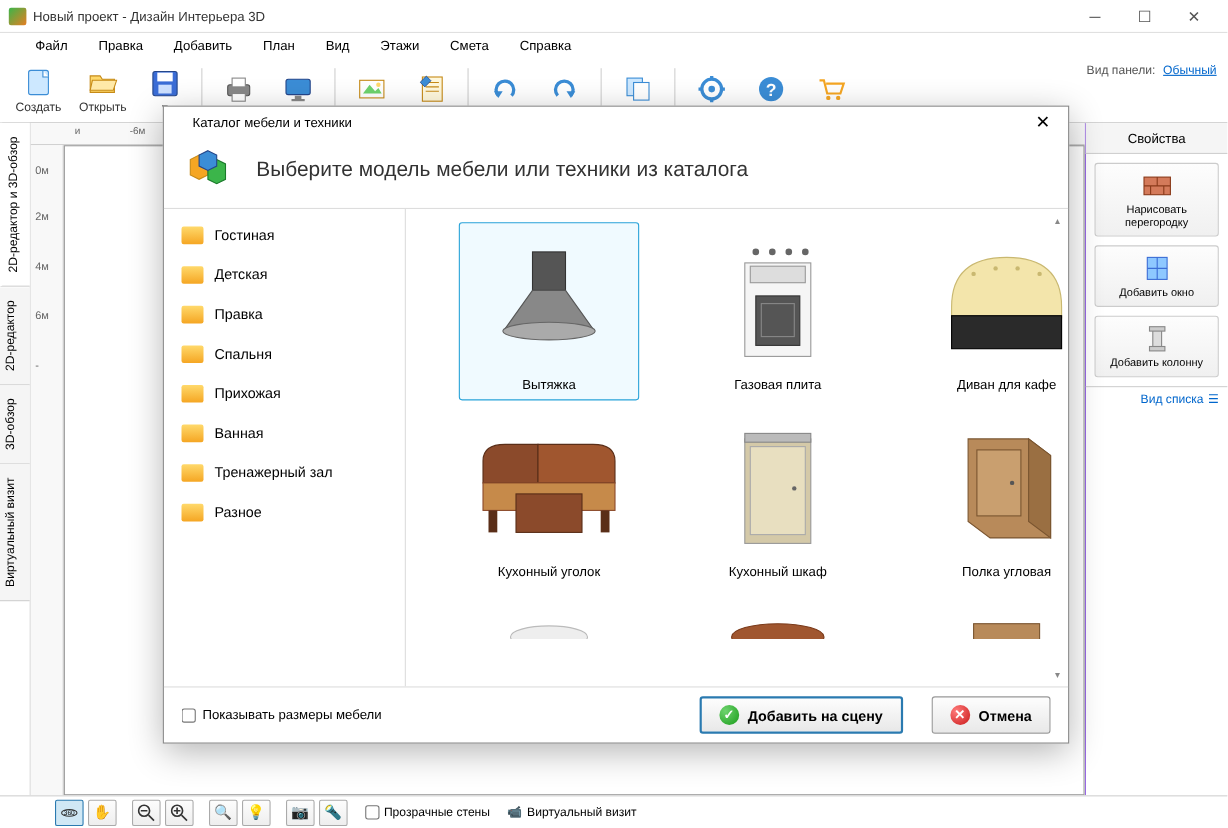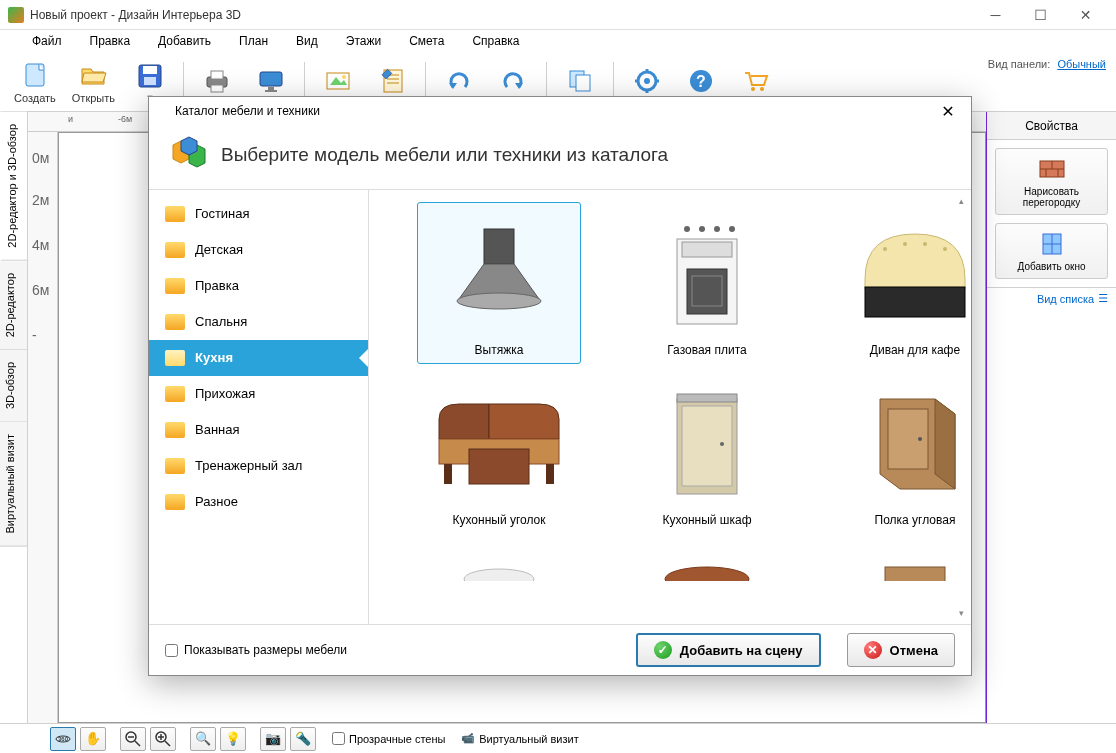--- a/index.html
+++ b/index.html
@@ -29,21 +29,21 @@
 
 
 .left-tabs { width: 28px; display: flex; flex-direction: column; border-right: 1px solid #d0d0d0; }
 .left-tab { flex: 0 0 auto; writing-mode: vertical-rl; transform: rotate(180deg); padding: 12px 4px; font-size: 11px; text-align: center; border-top: 1px solid #d0d0d0; cursor: pointer; background: #f5f5f5; }
 .left-tab.active { background: #fff; border-right: 2px solid #fff; }
 
 
 .canvas-area { flex: 1; position: relative; background: #fff; }
 .ruler-h { height: 20px; background: #f8f8f8; border-bottom: 1px solid #ccc; font-size: 9px; color: #666; position: relative; }
 .ruler-h span { position: absolute; top: 2px; }
-.ruler-v { width: 30px; position: absolute; left: 0; top: 20px; bottom: 0; background: #f8f8f8; border-right: 1px solid #ccc; font-size: 14px; color: #666; }
+.ruler-v { width: 30px; position: absolute; left: 0; top: 20px; bottom: 0; background: #f8f8f8; border-right: 1px solid #ccc; font-size: 10px; color: #666; }
 .ruler-v span { position: absolute; left: 4px; }
 .canvas-inner { position: absolute; left: 30px; top: 20px; right: 0; bottom: 0; border: 1px solid #999; background: #fff; }
 
 
 .right-panel { width: 130px; border-left: 1px solid #6d28d9; display: flex; flex-direction: column; }
 .right-tab-header { height: 28px; display: flex; align-items: center; justify-content: center; font-size: 12px; border-bottom: 1px solid #d0d0d0; background: #f5f5f5; }
 .right-grid { padding: 8px; display: flex; flex-direction: column; gap: 8px; }
 .right-item { border: 1px solid #ccc; border-radius: 3px; padding: 6px 4px; display: flex; flex-direction: column; align-items: center; font-size: 10px; text-align: center; cursor: pointer; background: linear-gradient(#fdfdfd, #f0f0f0); }
 .right-item .ri-icon { width: 28px; height: 28px; margin-bottom: 3px; }
 .list-mode { border-top: 1px solid #d0d0d0; padding: 4px 8px; font-size: 11px; color: #0066cc; display: flex; align-items: center; justify-content: flex-end; gap: 4px; }
@@ -53,21 +53,21 @@
 .bottom-btn { width: 26px; height: 24px; border: 1px solid #aaa; border-radius: 2px; display: flex; align-items: center; justify-content: center; font-size: 13px; cursor: pointer; background: linear-gradient(#fdfdfd, #eee); }
 .bottom-btn.active { border-color: #2a7ab0; background: #d0e8f5; }
 .bottom-check { display: flex; align-items: center; gap: 4px; font-size: 11px; margin-left: 12px; }
 .bottom-check input { width: 13px; height: 13px; }
 
 
 .modal-overlay { position: absolute; inset: 0; display: flex; align-items: flex-start; justify-content: center; pointer-events: none; }
 .modal { position: absolute; top: 96px; left: 148px; width: 824px; height: 580px; background: #fff; border: 1px solid #888; box-shadow: 0 8px 30px rgba(0,0,0,0.3); pointer-events: auto; display: flex; flex-direction: column; }
 .modal-title { height: 28px; display: flex; align-items: center; padding: 0 8px; font-size: 12px; margin-left: 18px; }
 .modal-title .close-x { margin-left: auto; width: 30px; text-align: center; cursor: pointer; font-size: 16px; }
-.modal-header { display: flex; align-items: center; gap: 12px; padding: 10px 20px 14px; }
+.modal-header { display: flex; align-items: center; gap: 24px; padding: 10px 20px 14px; }
 .modal-header .hdr-icon { width: 40px; height: 40px; }
 .modal-header .hdr-text { font-size: 19px; color: #333; }
 .modal-body { flex: 1; display: flex; border-top: 1px solid #ddd; border-bottom: 1px solid #ddd; overflow: hidden; }
 .cat-list { width: 220px; border-right: 1px solid #ddd; overflow-y: auto; padding: 6px 0; }
 .cat-item { display: flex; gap: 10px; padding: 10px 16px; font-size: 13px; cursor: pointer; position: relative; }
 .cat-item.selected { background: #29a3d9; color: #fff; font-weight: bold; }
 .cat-item.selected::after { content: ""; position: absolute; right: -1px; top: 50%; transform: translateY(-50%); border: 10px solid transparent; border-right-color: #fff; }
 .folder-ico { width: 20px; height: 16px; background: linear-gradient(#ffd96b, #f5a623); border-radius: 2px; flex-shrink: 0; }
 .cat-item.selected .folder-ico { background: linear-gradient(#fff3c4, #ffd96b); }
 .item-grid { flex: 1; overflow-y: auto; padding: 12px 8px; display: grid; grid-template-columns: repeat(3, 1fr); gap: 8px 4px; align-content: start; position: relative; }
@@ -288,20 +288,30 @@
       <div class="right-item">
         <div class="ri-icon">
           <svg width="28" height="28" viewBox="0 0 28 28">
               <rect x="5" y="4" width="18" height="20" fill="#8ec8ff" stroke="#3b6dd6"></rect>
               <line x1="14" y1="4" x2="14" y2="24" stroke="#3b6dd6"></line>
               <line x1="5" y1="14" x2="23" y2="14" stroke="#3b6dd6"></line>
             </svg>
         </div>
         <span>Добавить окно</span>
       </div>
+      <div class="right-item">
+        <div class="ri-icon">
+          <svg width="28" height="28" viewBox="0 0 28 28">
+              <rect x="10" y="6" width="8" height="16" fill="#ddd" stroke="#888"></rect>
+              <rect x="7" y="3" width="14" height="4" fill="#ccc" stroke="#888"></rect>
+              <rect x="7" y="21" width="14" height="4" fill="#ccc" stroke="#888"></rect>
+            </svg>
+        </div>
+        <span>Добавить колонну</span>
+      </div>
     </div>
     <div class="list-mode">
       <span>Вид списка</span>
       <span>☰</span>
     </div>
   </div>
 </div>
 
 <div class="bottom-bar">
   <div class="bottom-btn active">
@@ -369,24 +379,20 @@
             <div class="folder-ico"></div>
             <span>Детская</span>
           </div>
         <div class="cat-item">
             <div class="folder-ico"></div>
             <span>Правка</span>
           </div>
         <div class="cat-item">
             <div class="folder-ico"></div>
             <span>Спальня</span>
-          </div>
-        <div class="cat-item selected">
-            <div class="folder-ico"></div>
-            <span>Кухня</span>
           </div>
         <div class="cat-item">
             <div class="folder-ico"></div>
             <span>Прихожая</span>
           </div>
         <div class="cat-item">
             <div class="folder-ico"></div>
             <span>Ванная</span>
           </div>
         <div class="cat-item">

